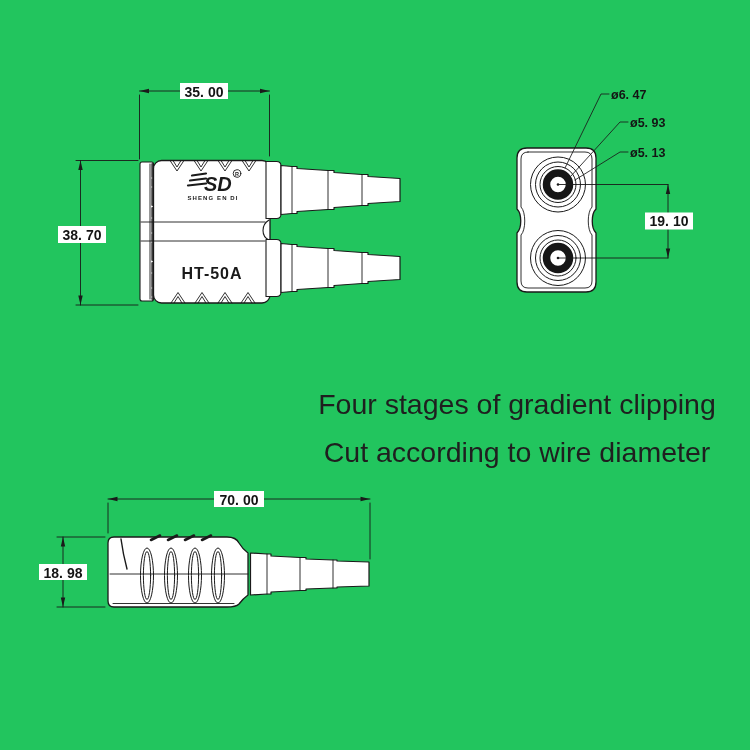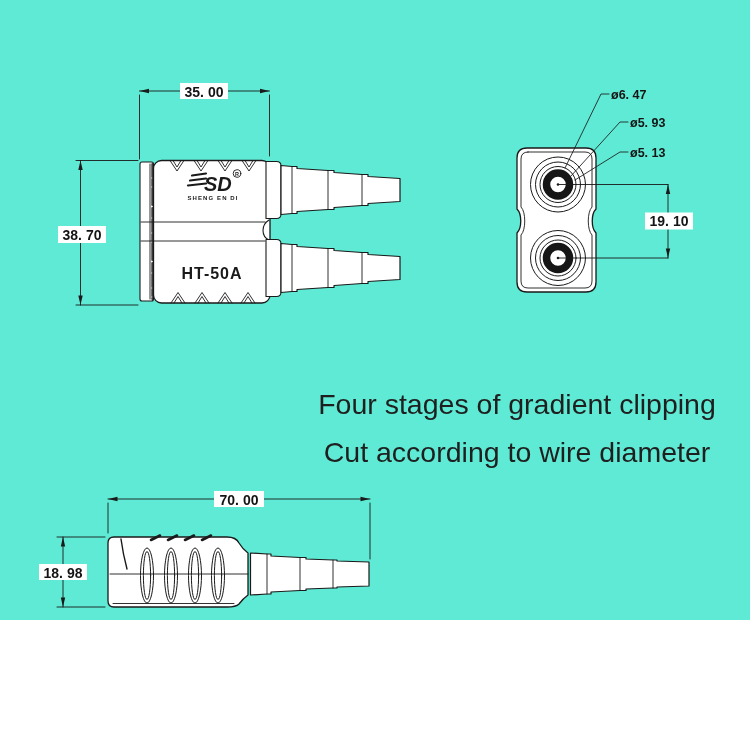--- a/index.html
+++ b/index.html
@@ -1,16 +1,16 @@
 <!DOCTYPE html>
 <html><head>
 <meta charset="utf-8">
 <style>
   html,body{margin:0;padding:0;background:#ffffff;}
-  .stage{position:relative;width:750px;height:620px;background:#5eead4;overflow:hidden;
+  .stage{position:relative;width:750px;height:750px;background:#22c55e;overflow:hidden;
          font-family:"Liberation Sans", sans-serif;}
   svg{display:block;}
   .dimtxt{font-family:"Liberation Sans", sans-serif;font-weight:bold;fill:#141414;}
   .captxt{font-family:"Liberation Sans", sans-serif;fill:#1f1f1f;}
   .brandtxt{font-family:"Liberation Sans", sans-serif;font-weight:bold;fill:#1a1a1a;}
 </style>
 </head>
 <body>
 
 <div class="stage">

